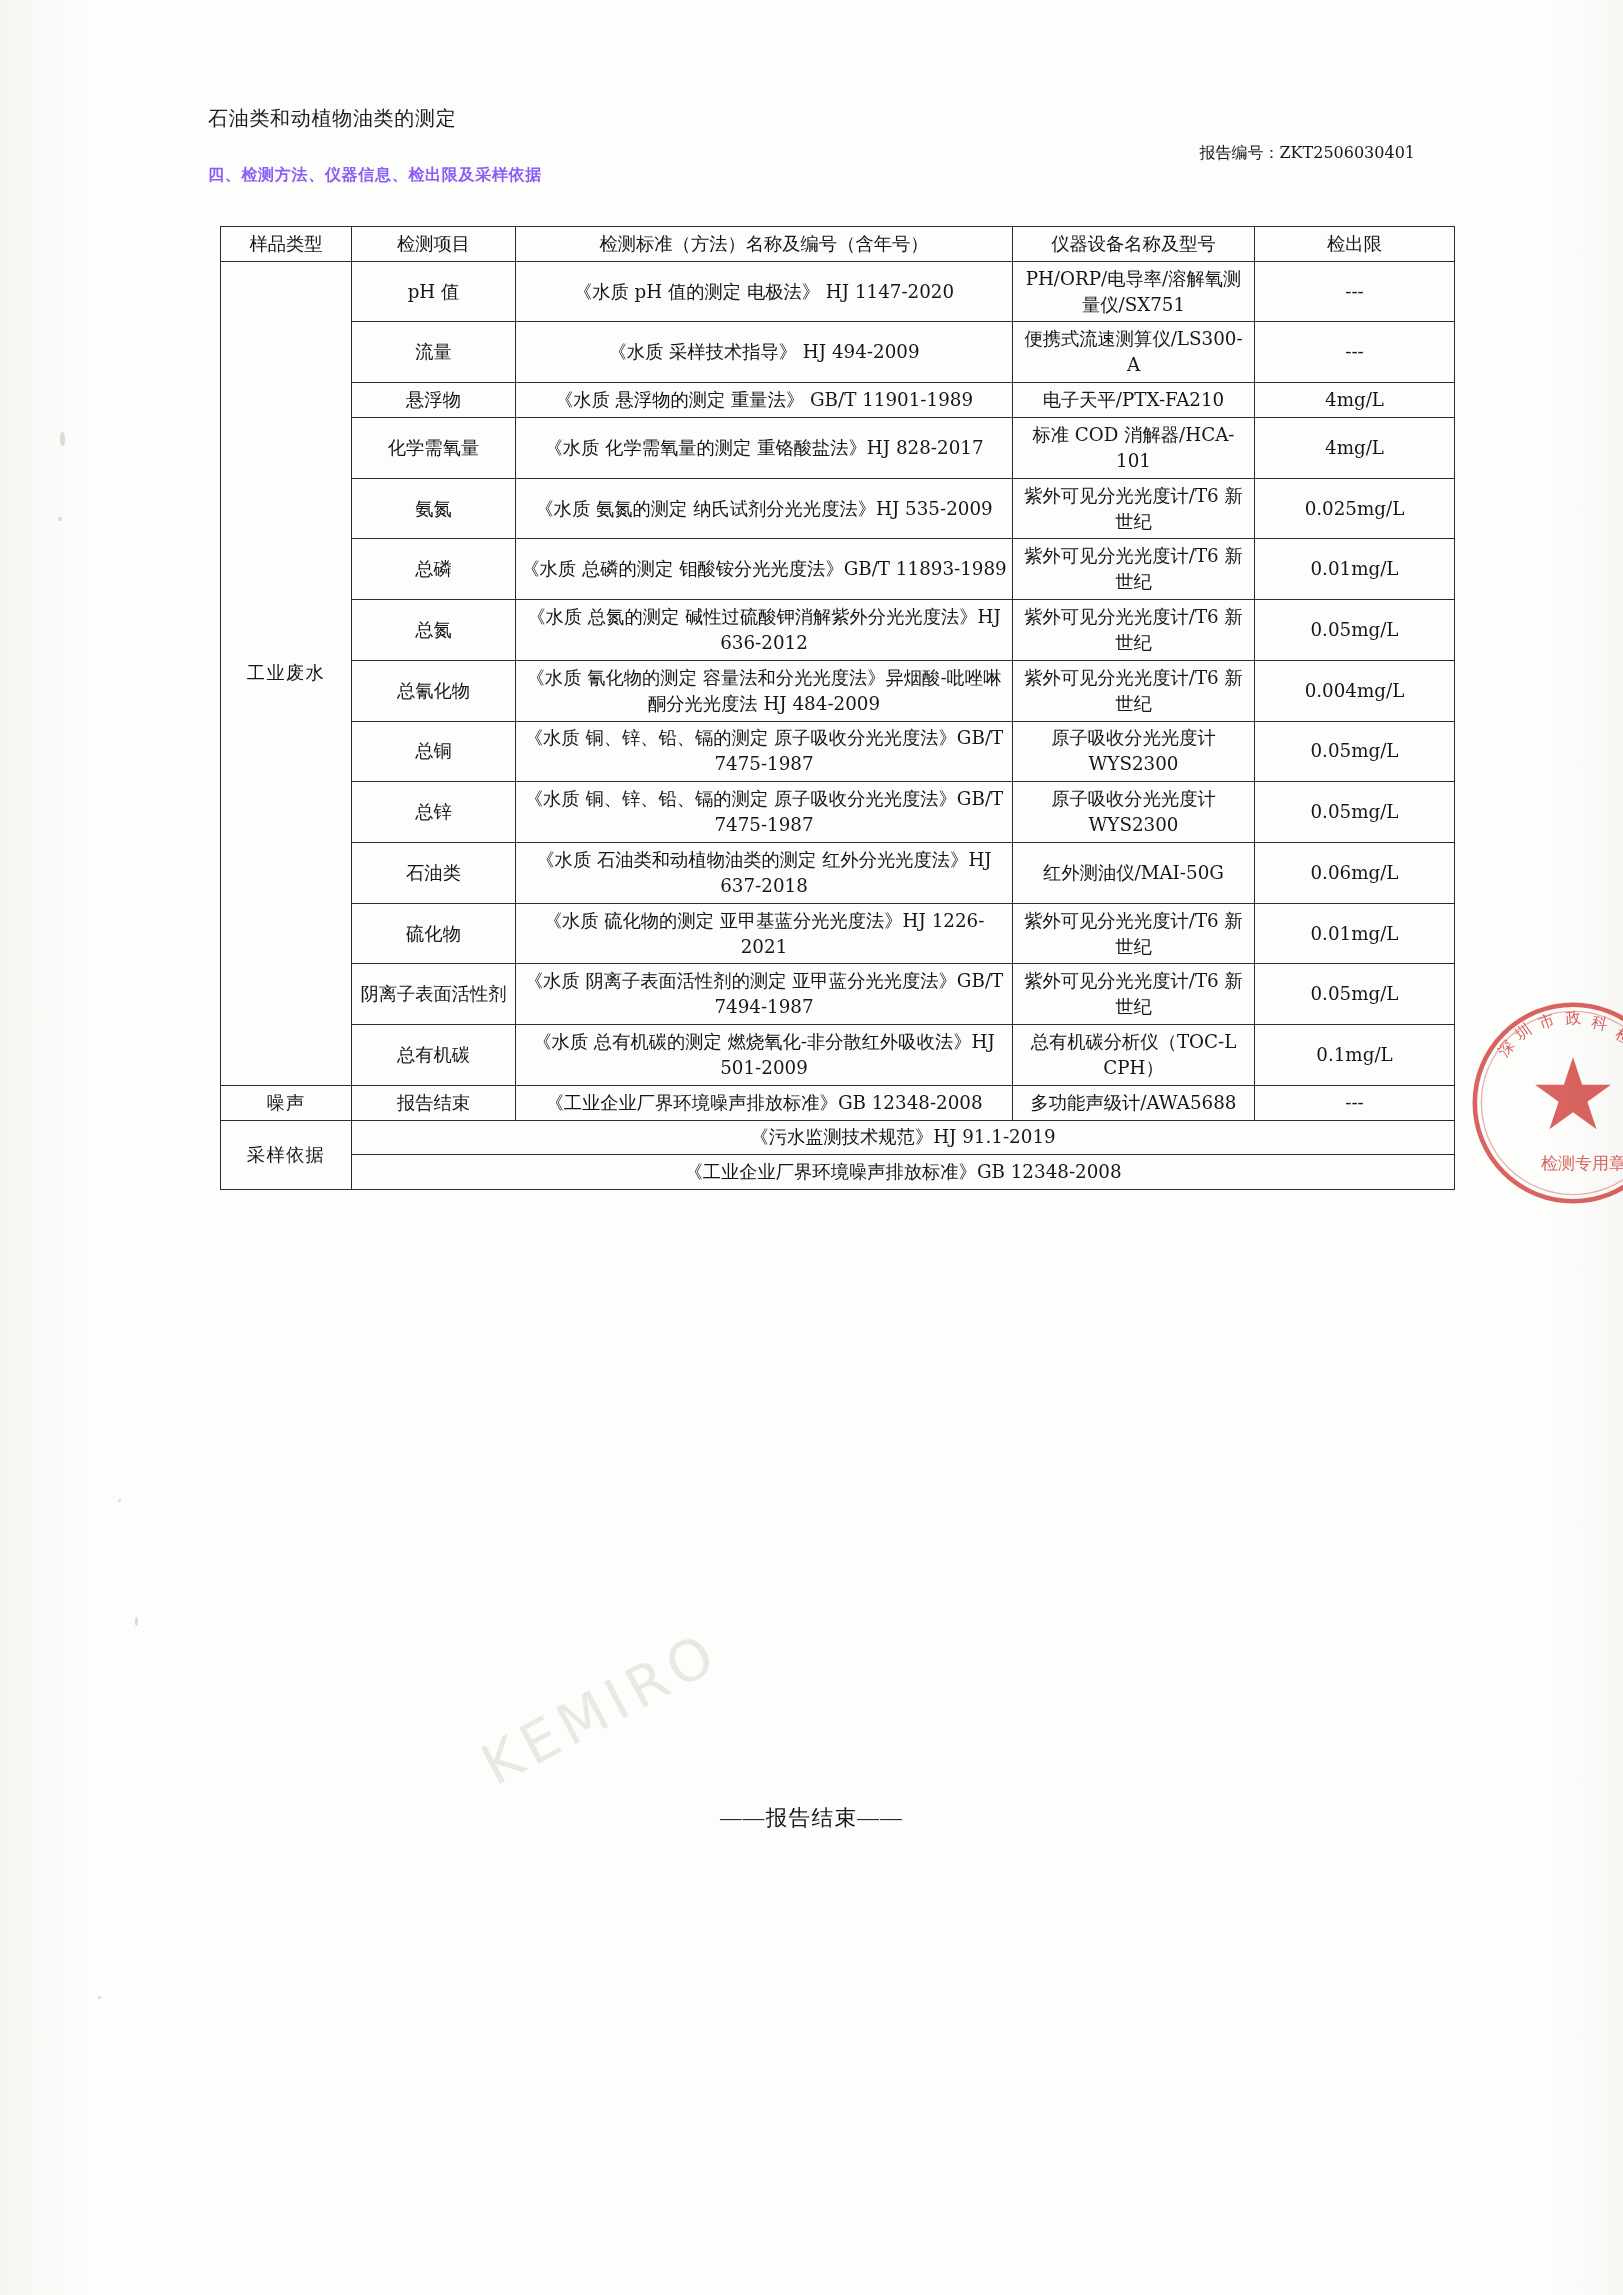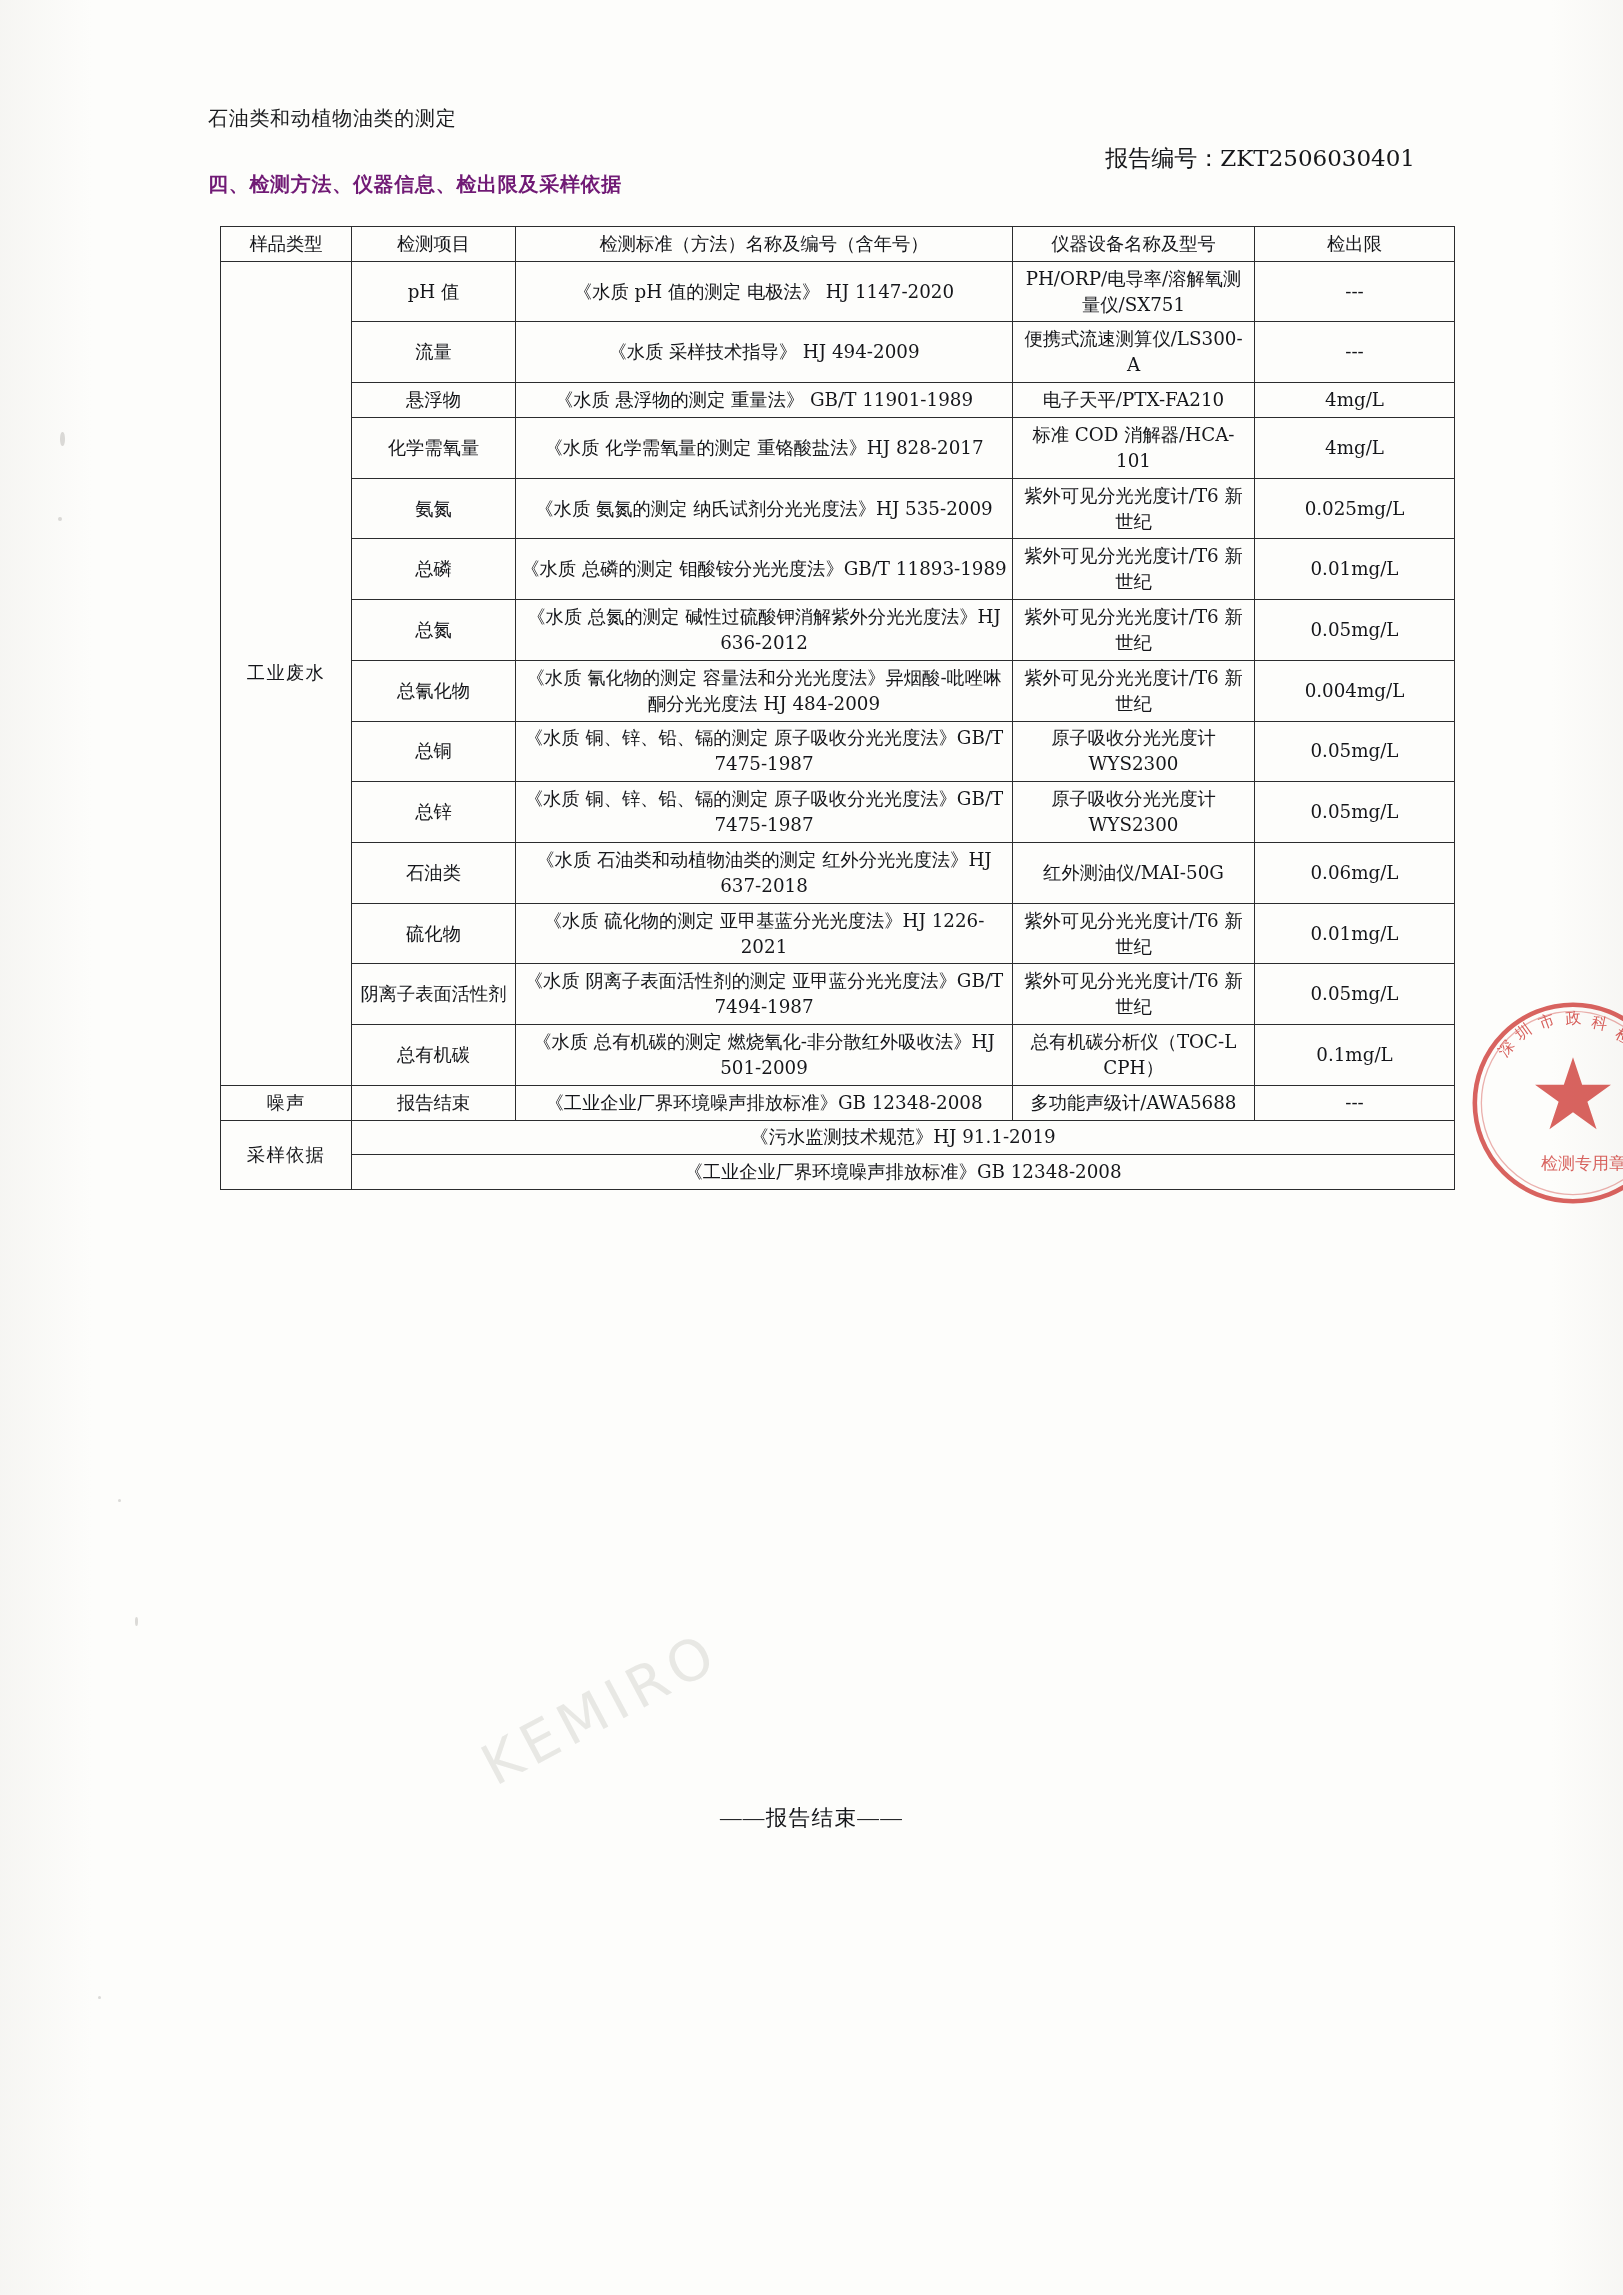--- a/index.html
+++ b/index.html
@@ -43,34 +43,34 @@
     top: 105px;
     font-size: 20px;
     font-family: "DejaVu Sans", "Liberation Sans", sans-serif;
     letter-spacing: 0.7px;
     color: #1b1c1f;
   }
   .report-no {
     position: absolute;
     right: 208px;
     top: 143px;
-    font-size: 23px;
+    font-size: 16px;
     font-family: "DejaVu Serif", "Liberation Serif", serif;
     white-space: nowrap;
     color: #16171a;
   }
   .section-title {
     position: absolute;
     left: 208px;
-    top: 171px;
-    font-size: 20px;
+    top: 165px;
+    font-size: 16px;
     font-weight: bold;
     font-family: "DejaVu Sans", "Liberation Sans", sans-serif;
     letter-spacing: 0.7px;
-    color: #701a75;
+    color: #8b5cf6;
   }
   table.main {
     position: absolute;
     left: 196px;
     top: 226px;
     width: 1234px;
     border-collapse: collapse;
     table-layout: fixed;
     margin-left: 24px;
   }

